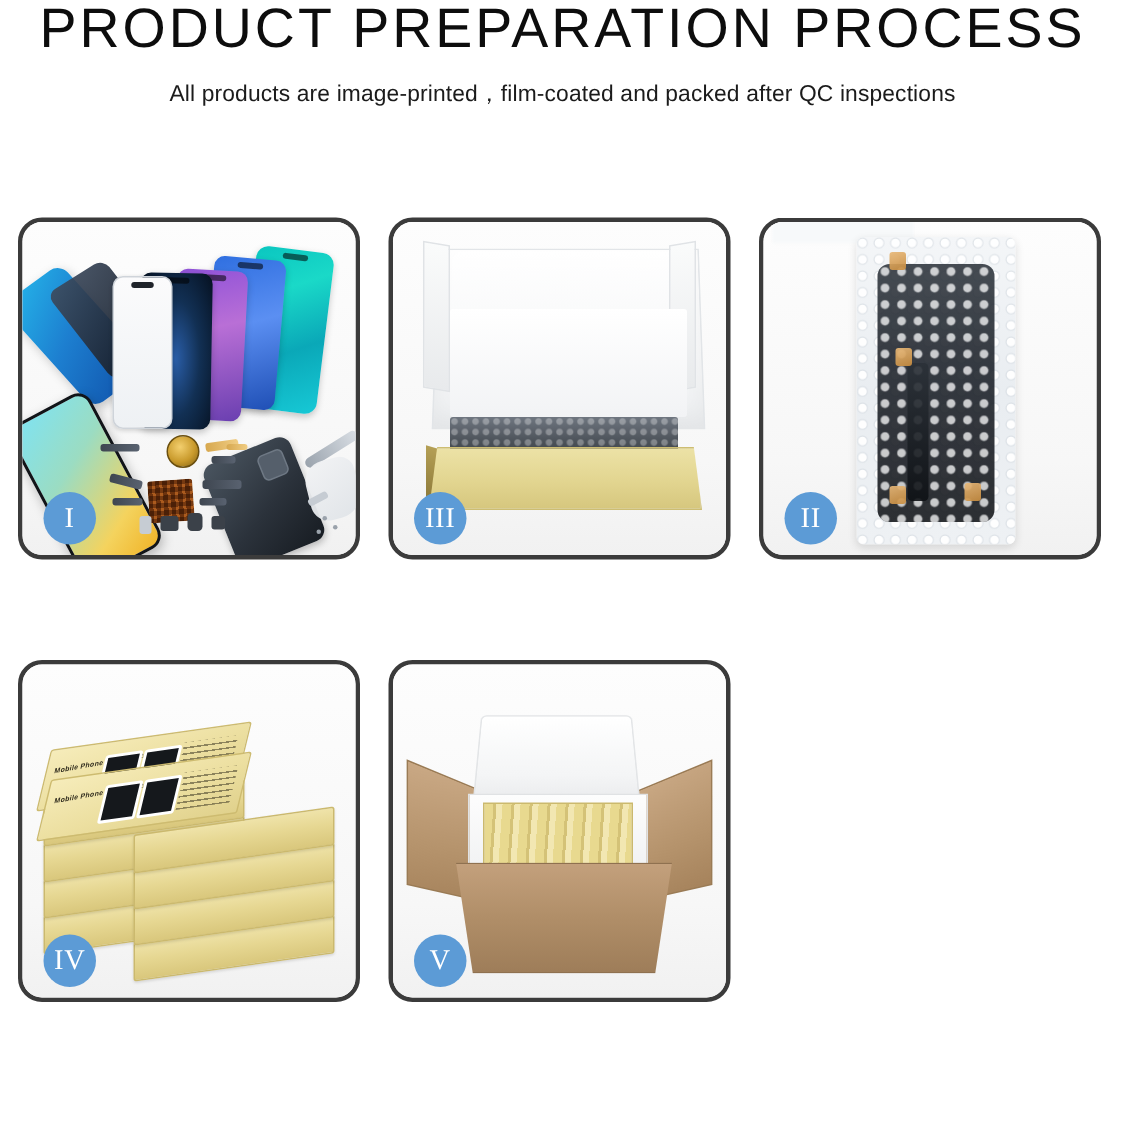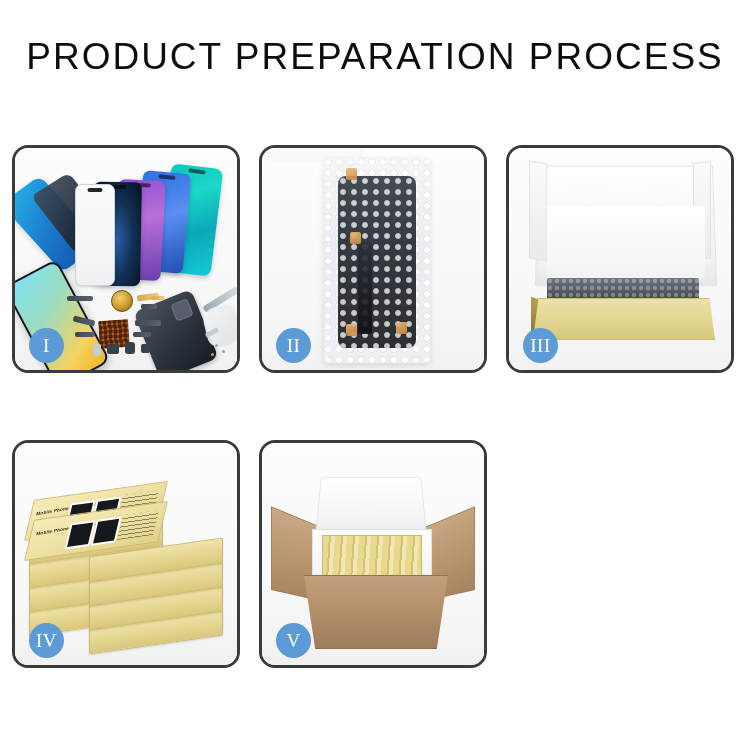--- a/index.html
+++ b/index.html
@@ -18,21 +18,20 @@
   }
   .page {
     width: 750px;
     height: 750px;
     position: relative;
     background: #ffffff;
   }
 
   
   .header {
-    padding-top: 38px;
     text-align: center;
   }
   .title {
     font-family: "Liberation Sans", sans-serif;
     font-size: 37px;
     font-weight: 400;
     letter-spacing: 2.0px;
     color: #0d0d0d;
     line-height: 1.05;
     white-space: nowrap;
@@ -453,20 +452,21 @@
     border-radius: 1px;
   }
 </style>
 </head>
 <body>
 
 <div class="page">
 
   <div class="header">
     <div class="title">PRODUCT PREPARATION PROCESS</div>
+    <div class="subtitle">All products are image-printed，film-coated and packed after QC inspections</div>
   </div>
 
   <div class="grid">
 
     <div class="panel">
       <div class="panel-inner">
         <div class="scene">
           <div class="phone-blue-flat"></div>
           <div class="ph p-teal">
               <span class="notch"></span>
@@ -506,52 +506,52 @@
           <div class="part screw" style="left:196px;top:205px;"></div>
           <div class="part light" style="left:190px;top:182px;width:14px;height:5px;transform:rotate(-28deg);"></div>
         </div>
       </div>
       <div class="badge">I</div>
     </div>
 
     <div class="panel">
       <div class="panel-inner">
         <div class="scene">
+          <div class="box3-lid"></div>
+          <div class="box3-lid-flapL"></div>
+          <div class="box3-lid-flapR"></div>
+          <div class="box3-foam"></div>
+          <div class="box3-fill"></div>
+          <div class="box3-edgeL"></div>
+          <div class="box3-body"></div>
+        </div>
+      </div>
+      <div class="badge">III</div>
+    </div>
+
+    <div class="panel">
+      <div class="panel-inner">
+        <div class="scene">
           <div class="bag-top"></div>
           <div class="bubble-bag">
             <div class="screen-in-bag"></div>
             <div class="flex-strip"></div>
             <div class="tape" style="left:22px;top:10px;"></div>
             <div class="tape" style="left:26px;top:74px;"></div>
             <div class="tape" style="left:22px;top:166px;"></div>
             <div class="tape" style="left:72px;top:164px;"></div>
           </div>
         </div>
       </div>
       <div class="badge">II</div>
     </div>
 
     <div class="panel">
       <div class="panel-inner">
         <div class="scene">
-          <div class="box3-lid"></div>
-          <div class="box3-lid-flapL"></div>
-          <div class="box3-lid-flapR"></div>
-          <div class="box3-foam"></div>
-          <div class="box3-fill"></div>
-          <div class="box3-edgeL"></div>
-          <div class="box3-body"></div>
-        </div>
-      </div>
-      <div class="badge">III</div>
-    </div>
-
-    <div class="panel">
-      <div class="panel-inner">
-        <div class="scene">
           <div class="stack">
             <div class="sbox left" style="top:128px;"></div>
             <div class="sbox left" style="top:104px;"></div>
             <div class="sbox left" style="top:80px;"></div>
             <div class="sbox left" style="top:56px;"></div>
             <div class="stop left" style="top:18px;">
               <span class="brand">Mobile Phone Spare Parts</span>
               <span class="win" style="left:38px;"></span>
               <span class="win" style="left:64px;"></span>
               <span class="lines"></span>

